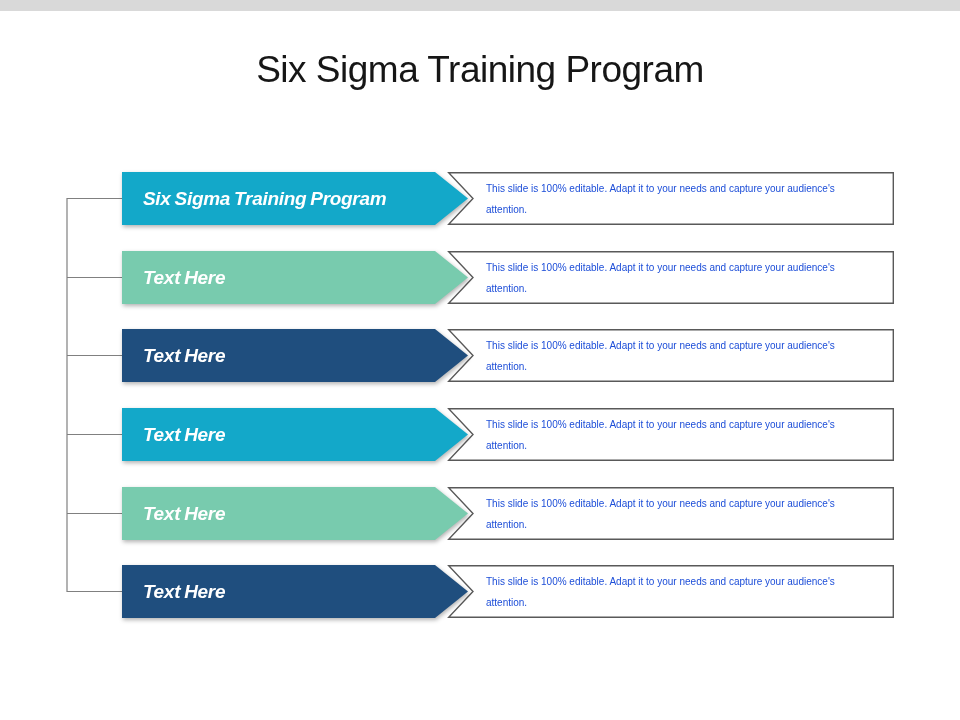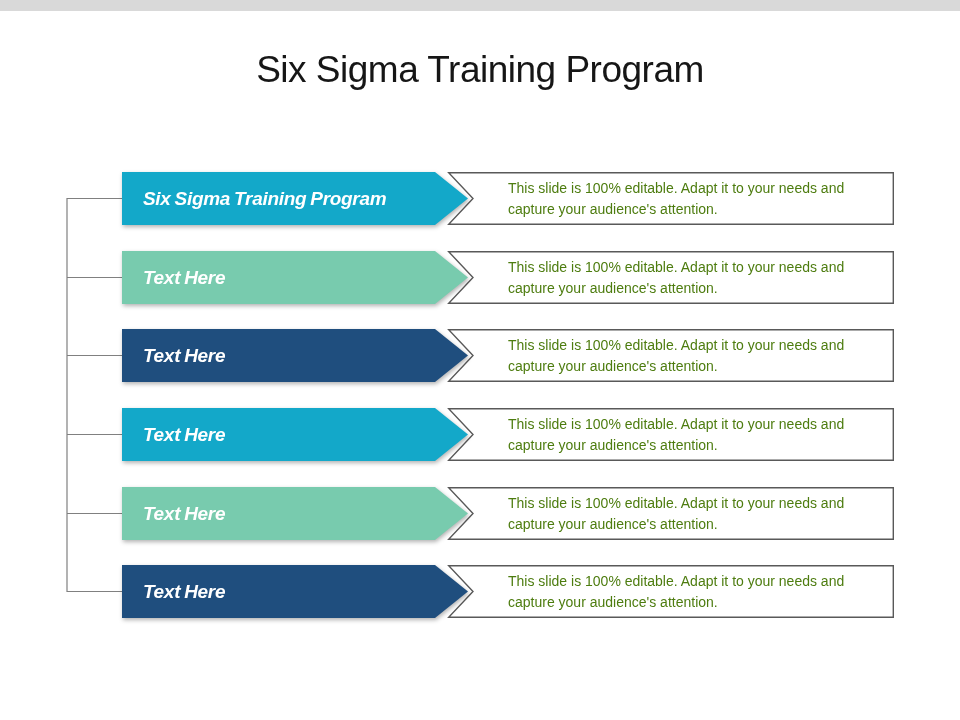--- a/index.html
+++ b/index.html
@@ -79,28 +79,28 @@
     color: #ffffff;
     font-size: 19px;
     font-weight: bold;
     font-style: italic;
     letter-spacing: -0.3px;
     word-spacing: -1px;
     white-space: nowrap;
   }
   .row-desc {
     position: absolute;
-    left: 386px;
+    left: 364px;
     top: 0;
     height: 100%;
     width: 382px;
     display: flex;
     align-items: center;
-    color: #4d7c0f;
-    font-size: 14px;
+    color: #1d4ed8;
+    font-size: 10px;
     line-height: 21px;
   }
 </style>
 </head>
 <body>
 
 <div class="slide">
   <div class="top-band"></div>
 
   <h1 class="slide-title">Six Sigma Training Program</h1>

